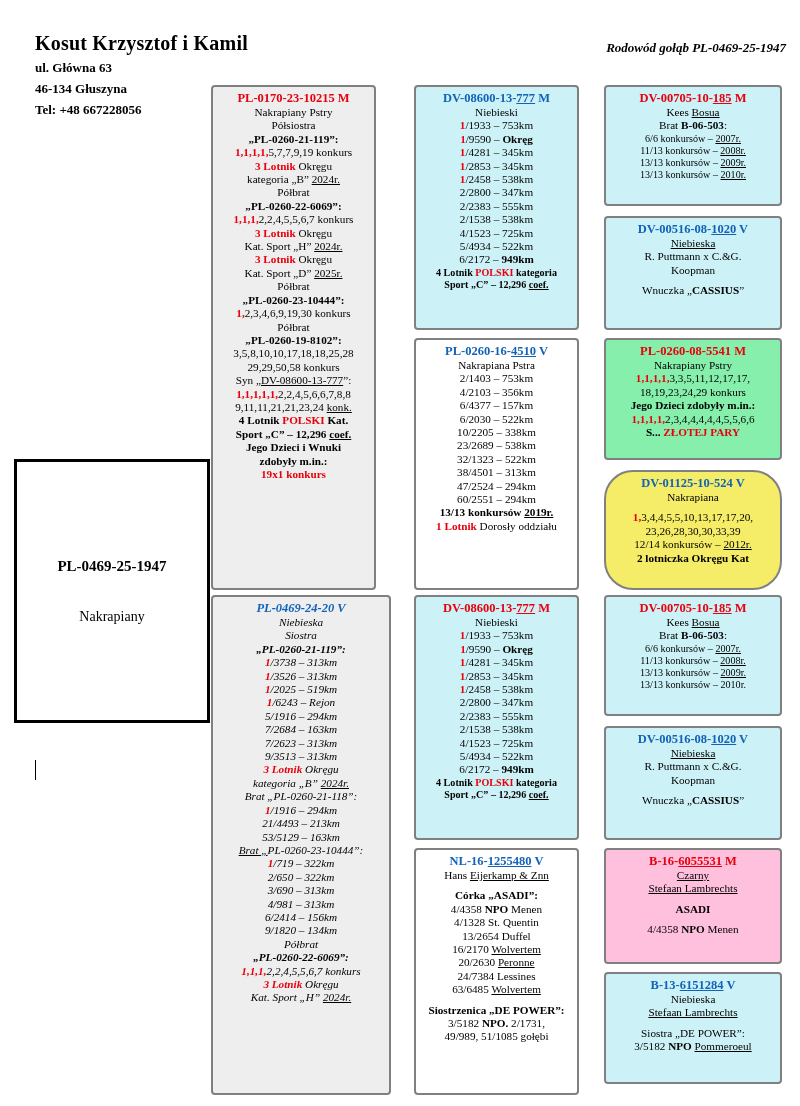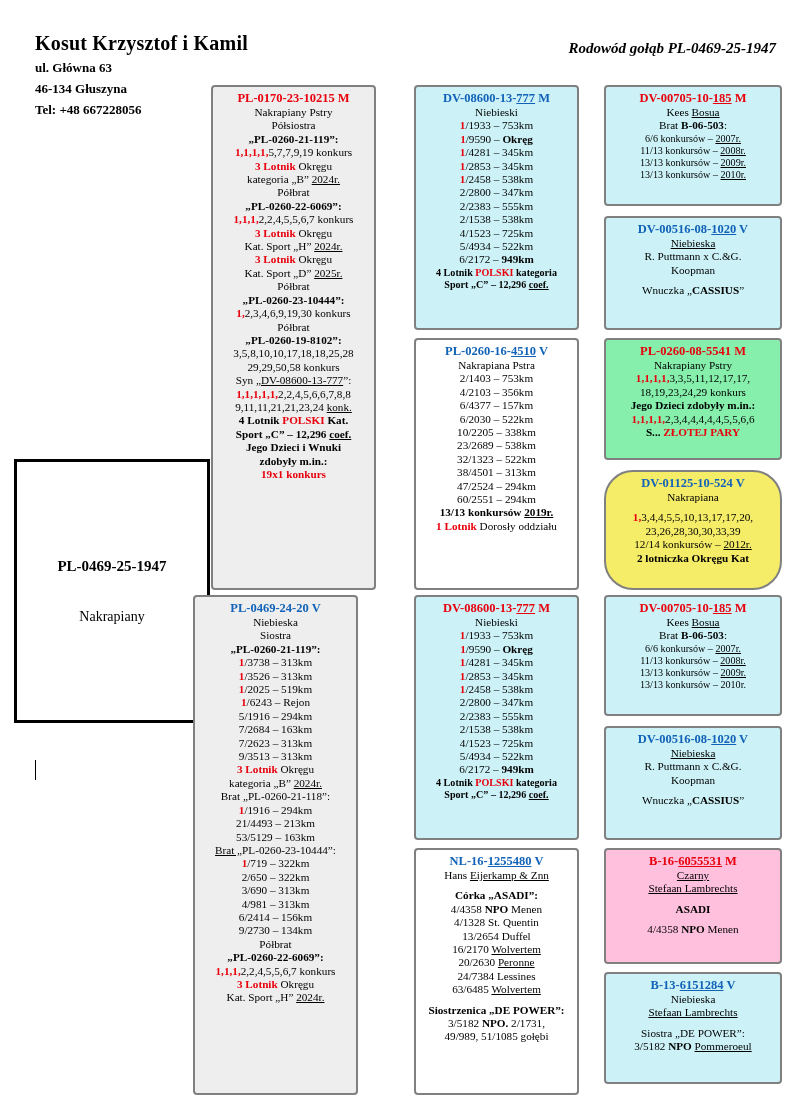--- a/index.html
+++ b/index.html
@@ -10,21 +10,21 @@
     color:#000;
     position:relative;
     overflow:hidden;
   }
   .page { position:relative; width:800px; height:1106px; }
 
   
   .hdr-left { position:absolute; left:35px; top:32px; }
   .hdr-title { font-size:20px; font-weight:bold; letter-spacing:0.2px; }
   .hdr-line { font-size:13px; font-weight:bold; line-height:17px; margin-top:4px; }
-  .hdr-right { position:absolute; right:24px; top:40px; font-size:15px; font-style:italic; font-weight:bold; }
+  .hdr-right { position:absolute; right:14px; top:40px; font-size:13px; font-style:italic; font-weight:bold; }
 
   
   .root-box {
     position:absolute; left:14px; top:459px; width:190px; height:258px;
     border:3px solid #000; background:#fff;
     display:flex; flex-direction:column; align-items:center; justify-content:center;
   }
   .root-id { font-size:15px; font-weight:bold; }
   .root-sub { font-size:14px; margin-top:34px; }
   .cursor-mark { position:absolute; left:35px; top:760px; width:1px; height:20px; background:#000; }
@@ -104,21 +104,21 @@
     <div class="ln">Syn „<span class="u">DV-08600-13-777</span>”:</div>
     <div class="ln"><span class="r">1,1,1,1,1,</span>2,2,4,5,6,6,7,8,8</div>
     <div class="ln">9,11,11,21,21,23,24 <span class="u">konk.</span></div>
     <div class="ln b">4 Lotnik <span class="r">POLSKI</span> Kat.</div>
     <div class="ln b">Sport „C” – 12,296 <span class="u">coef.</span></div>
     <div class="ln b">Jego Dzieci i Wnuki</div>
     <div class="ln b">zdobyły m.in.:</div>
     <div class="ln b r">19x1 konkurs</div>
   </div>
 
-  <div class="card bg-grey" style="left:193px; top:595px; width:165px; height:500px;">
+  <div class="card bg-grey" style="left:211px; top:595px; width:180px; height:500px;font-style:italic;">
     <div class="hd hd-blue">PL-0469-24-20 V</div>
     <div class="ln">Niebieska</div>
     <div class="ln">Siostra</div>
     <div class="ln b">„PL-0260-21-119”:</div>
     <div class="ln"><span class="r">1</span>/3738 – 313km</div>
     <div class="ln"><span class="r">1</span>/3526 – 313km</div>
     <div class="ln"><span class="r">1</span>/2025 – 519km</div>
     <div class="ln"><span class="r">1</span>/6243 – Rejon</div>
     <div class="ln">5/1916 – 294km</div>
     <div class="ln">7/2684 – 163km</div>
@@ -129,21 +129,21 @@
     <div class="ln">Brat „PL-0260-21-118”:</div>
     <div class="ln"><span class="r">1</span>/1916 – 294km</div>
     <div class="ln">21/4493 – 213km</div>
     <div class="ln">53/5129 – 163km</div>
     <div class="ln"><span class="u">Brat „</span>PL-0260-23-10444”:</div>
     <div class="ln"><span class="r">1</span>/719 – 322km</div>
     <div class="ln">2/650 – 322km</div>
     <div class="ln">3/690 – 313km</div>
     <div class="ln">4/981 – 313km</div>
     <div class="ln">6/2414 – 156km</div>
-    <div class="ln">9/2730 – 134km</div>
+    <div class="ln">9/1820 – 134km</div>
     <div class="ln">Półbrat</div>
     <div class="ln b">„PL-0260-22-6069”:</div>
     <div class="ln"><span class="r">1,1,1,</span>2,2,4,5,5,6,7 konkurs</div>
     <div class="ln"><span class="r">3 Lotnik</span> Okręgu</div>
     <div class="ln">Kat. Sport „H” <span class="u">2024r.</span></div>
   </div>
 
   <div class="card bg-cyan" style="left:414px; top:85px; width:165px; height:245px;">
     <div class="hd hd-blue"><span>DV-08600-13-</span><span class="u">777</span><span>  M</span></div>
     <div class="ln">Niebieski</div>

